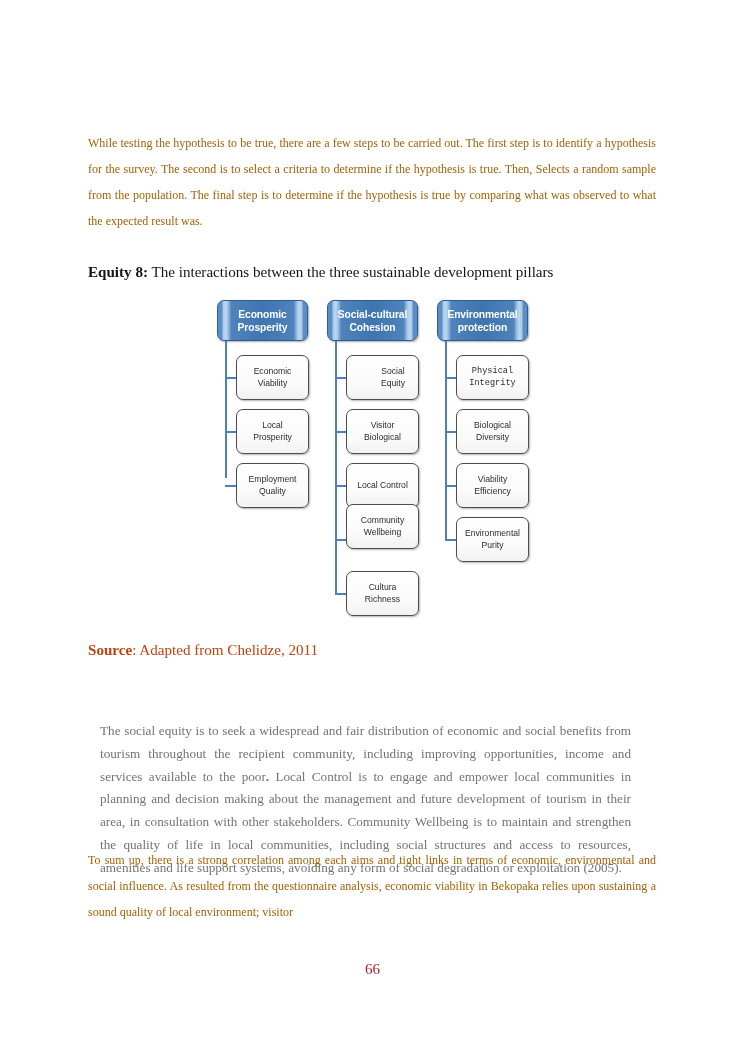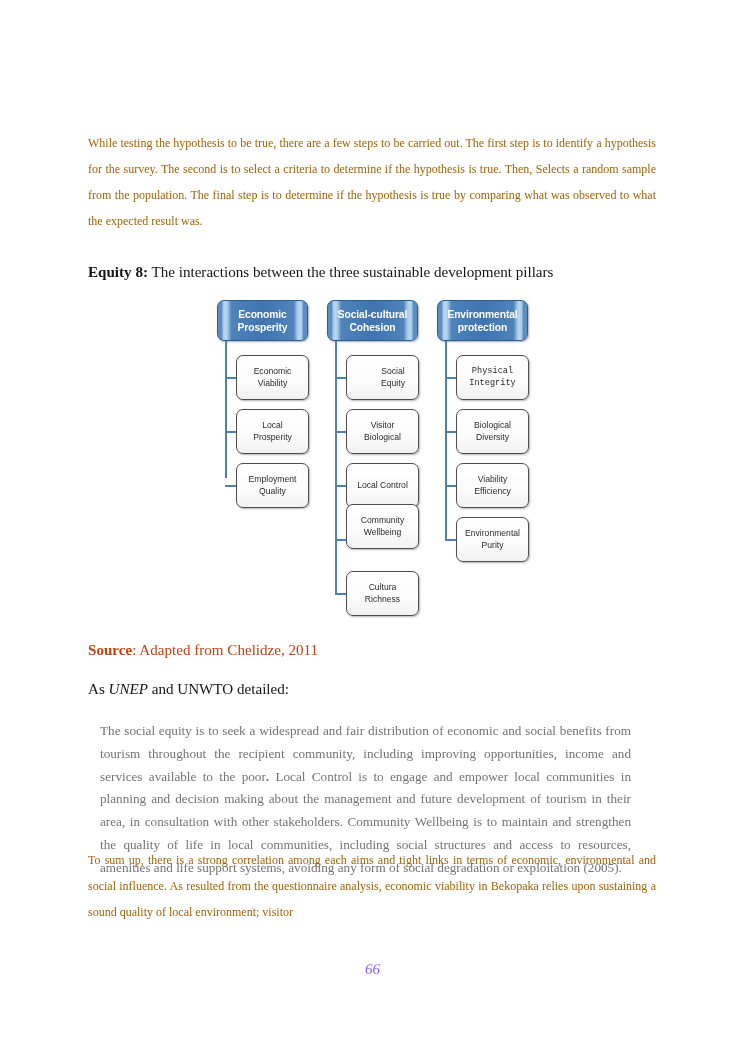--- a/index.html
+++ b/index.html
@@ -83,22 +83,21 @@
   }
   .quote-block .dot { font-weight: bold; }
 
   .page-number {
     position: absolute;
     left: 0;
     top: 961px;
     width: 745px;
     text-align: center;
     font-size: 15.1px;
-    color: #8b5cf6;
-    font-style: italic;
+    color: #b91c1c;
   }
 
   
   .diagram {
     position: absolute;
     left: 213px;
     top: 296px;
     width: 330px;
     height: 330px;
   }
@@ -319,23 +318,20 @@
         </div>
       </div>
     </div>
 
   </div>
 
   <div class="source-line">
     <b>Source</b><span>: Adapted from Chelidze, 2011</span>
   </div>
 
-  <div class="intro-line">
-    <span>As </span><i>UNEP</i><span> and UNWTO detailed:</span>
-  </div>
 
   <div class="quote-block">
     <span>The social equity is to seek a widespread and fair distribution of economic and social benefits from tourism throughout the recipient community, including improving opportunities, income and services available to the poor</span><span class="dot">.</span><span> Local Control is to engage and empower local communities in planning and decision making about the management and future development of tourism in their area, in consultation with other stakeholders. Community Wellbeing is to maintain and strengthen the quality of life in local communities, including social structures and access to resources, amenities and life support systems, avoiding any form of social degradation or exploitation (2005).</span>
   </div>
 
   <p class="body-para para-final">To sum up, there is a strong correlation among each aims and tight links in terms of economic, environmental and social influence. As resulted from the questionnaire analysis, economic viability in Bekopaka relies upon sustaining a sound quality of local environment; visitor</p>
 
   <div class="page-number">66</div>
 
 </div>

